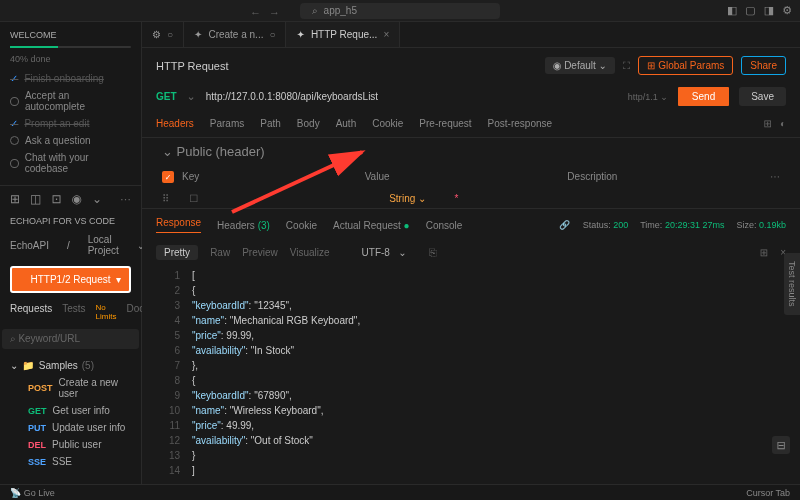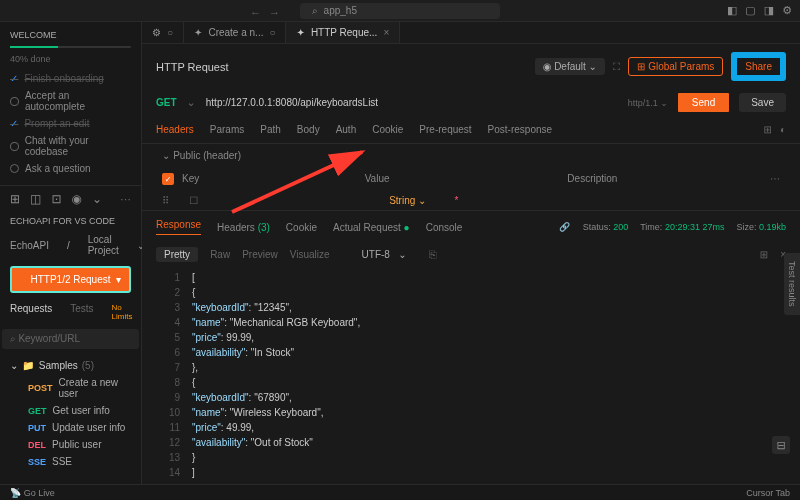--- a/index.html
+++ b/index.html
@@ -17,51 +17,51 @@
 .progress-text{font-size:9px;color:#666;margin-bottom:6px}
 .welcome-item{display:flex;align-items:center;gap:6px;padding:3px 0;font-size:10px;color:#888}
 .welcome-item.done{color:#555;text-decoration:line-through}
 .check{color:#3794ff;font-size:10px}
 .circle{width:9px;height:9px;border:1px solid #666;border-radius:50%}
 .sidebar-header{display:flex;align-items:center;padding:6px 10px;gap:10px}
 .sidebar-header-icons{display:flex;gap:10px;color:#888;font-size:12px}
 .api-title{font-size:9px;color:#aaa;text-transform:uppercase;padding:4px 10px}
 .api-breadcrumb{display:flex;align-items:center;gap:18px;padding:4px 10px;font-size:10px;color:#999}
 .api-breadcrumb .team{margin-left:auto;color:#777}
-.new-request-btn{margin:6px 10px;background:#f7641c;border:2px solid #5eead4;color:#fff;padding:6px;text-align:center;font-size:10px;border-radius:3px;position:relative}
+.new-request-btn{margin:6px 10px;background:#f7641c;border:2px solid #ffffff;color:#fff;padding:6px;text-align:center;font-size:10px;border-radius:3px;position:relative}
 .new-request-btn::after{content:"▾";position:absolute;right:8px}
-.sidebar-tabs{display:flex;gap:18px;padding:4px 10px;font-size:10px;color:#666}
+.sidebar-tabs{display:flex;gap:10px;padding:4px 10px;font-size:10px;color:#666}
 .sidebar-tabs .active{color:#ccc}
 .badge{color:#ff9800;font-size:8px}
 .search-box{margin:4px 2px;background:#252525;padding:4px 8px;border-radius:3px;font-size:10px;color:#666}
 .tree{padding:4px 10px}
 .tree-folder{display:flex;align-items:center;gap:4px;padding:3px 0;font-size:10px;color:#ccc}
 .tree-item{display:flex;align-items:center;gap:6px;padding:3px 0 3px 18px;font-size:10px;color:#aaa}
 .method{font-size:9px;font-weight:600}
 .m-post{color:#f7a442}.m-get{color:#0dbc79}.m-put{color:#4fa3ff}.m-del{color:#ff5370}.m-sse{color:#4fa3ff}
 .content{flex:1;background:#1a1a1a;display:flex;flex-direction:column;position:relative}
 .tabs{display:flex;align-items:center;background:#1a1a1a;border-bottom:1px solid #2a2a2a;height:26px}
 .tab{padding:0 10px;height:100%;display:flex;align-items:center;gap:6px;font-size:10px;color:#999;border-right:1px solid #2a2a2a}
 .tab.active{background:#1e1e1e;color:#ccc}
 .tab-close{color:#777;font-size:10px}
 .req-header{display:flex;align-items:center;justify-content:space-between;padding:8px 14px}
 .req-title{font-size:11px;color:#ccc}
 .req-actions{display:flex;gap:8px;align-items:center;font-size:10px}
 .env-btn{background:#2a2a2a;padding:3px 8px;border-radius:3px;color:#aaa}
 .global-btn{border:1px solid #f7641c;color:#f7641c;padding:3px 8px;border-radius:3px}
-.share-btn{border:6px solid #0ea5e9;color:#f7641c;padding:3px 8px;border-radius:3px}
+.share-btn{border:1px solid #0ea5e9;color:#f7641c;padding:3px 8px;border-radius:3px}
 .url-row{display:flex;align-items:center;gap:10px;padding:4px 14px}
 .method-select{color:#0dbc79;font-size:10px;font-weight:600}
 .url{flex:1;font-size:10px;color:#ccc}
 .http-ver{color:#666;font-size:9px}
 .send-btn{background:#f7641c;color:#fff;padding:4px 14px;border-radius:1px;font-size:10px}
 .save-btn{background:#2a2a2a;color:#ccc;padding:4px 12px;border-radius:3px;font-size:10px}
 .req-tabs{display:flex;gap:16px;padding:8px 14px;font-size:10px;color:#888;border-bottom:1px solid #2a2a2a}
 .req-tabs .active{color:#f7641c}
-.public-row{padding:6px 20px;font-size:10px;color:#888}
+.public-row{padding:6px 20px;font-size:13px;color:#888}
 .table-header{display:flex;padding:6px 20px;gap:20px;font-size:10px;color:#888}
 .th-key{flex:1;display:flex;gap:8px}
 .th-val{flex:1}
 .th-desc{flex:1}
 .checkbox{width:12px;height:12px;background:#f7641c;border-radius:2px;display:inline-flex;align-items:center;justify-content:center;color:#fff;font-size:8px}
 .param-row{display:flex;padding:4px 20px;gap:20px;font-size:10px;color:#666;align-items:center}
 .type-sel{color:#f7a442}
 .resp-section{border-top:1px solid #2a2a2a;flex:1;display:flex;flex-direction:column}
 .resp-tabs{display:flex;gap:16px;padding:8px 14px;font-size:10px;color:#888;align-items:center}
 .resp-tabs .active{color:#f7641c;border-bottom:1px solid #f7641c;padding-bottom:4px}
@@ -118,25 +118,25 @@
           <div class="welcome-item">
             <span class="circle"></span>
             <span>Accept an autocomplete</span>
           </div>
           <div class="welcome-item done">
             <span class="check">✓</span>
             <span>Prompt an edit</span>
           </div>
           <div class="welcome-item">
             <span class="circle"></span>
-            <span>Chat with your codebase</span>
+            <span>Ask a question</span>
           </div>
           <div class="welcome-item">
             <span class="circle"></span>
-            <span>Ask a question</span>
+            <span>Chat with your codebase</span>
           </div>
         </div>
     </div>
     <div class="sidebar-header">
       <div class="sidebar-header-icons">
         <span>⊞</span>
         <span>◫</span>
         <span>⊡</span>
         <span>◉</span>
         <span>⌄</span>

